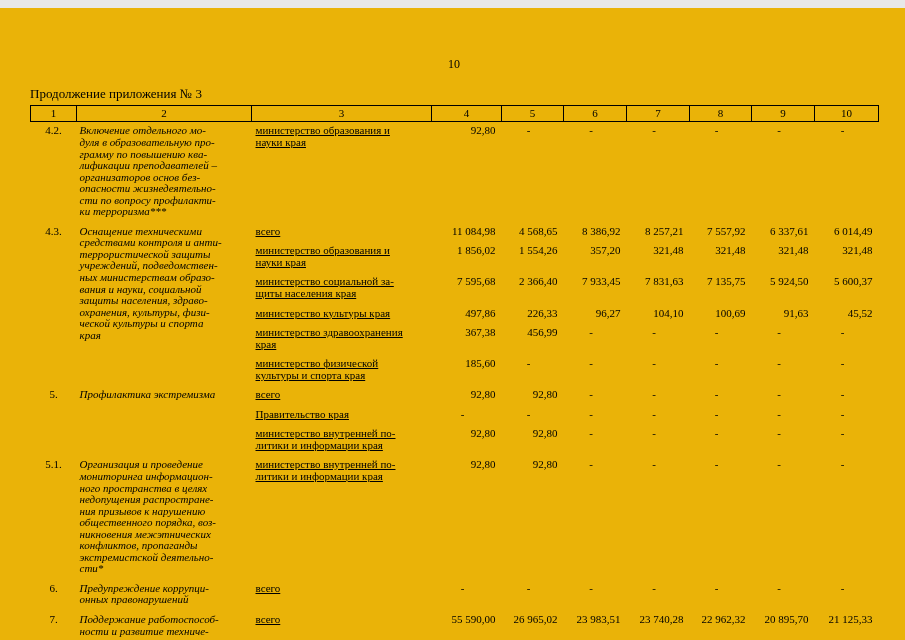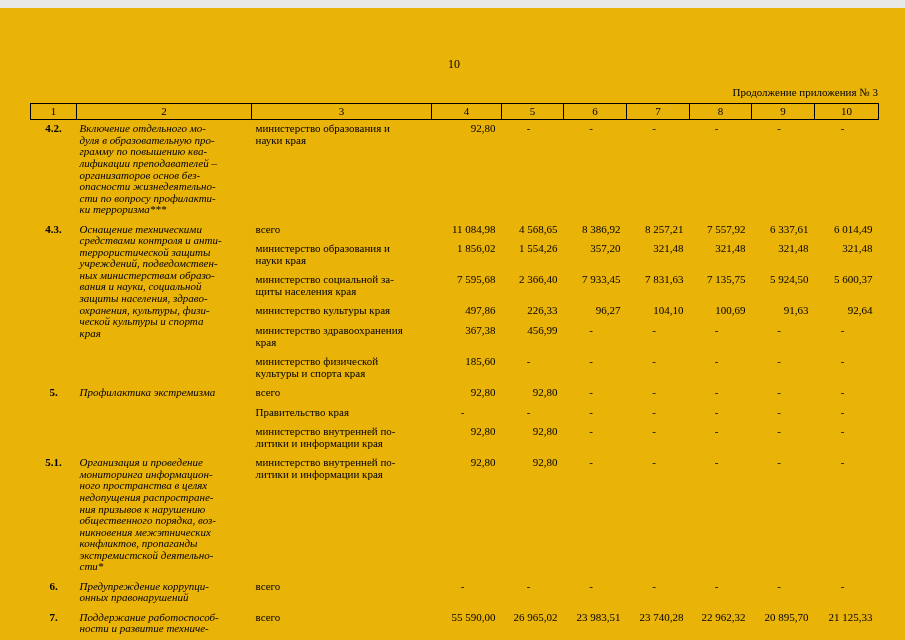--- a/index.html
+++ b/index.html
@@ -4,30 +4,30 @@
 <style>
   html,body { margin:0; padding:0; background:#e8e8e8; }
   .page {
     width:905px; height:640px; background:#eab308; margin:8px auto;
     box-sizing:border-box; padding:50px 27px 0 30px;
     font-family:"Liberation Serif", "DejaVu Serif", serif;
     font-size:11px; line-height:1.05; color:#000;
     position:relative; overflow:hidden;
   }
   .page-number { text-align:center; font-size:12px; margin-bottom:16px; }
-  .continuation { text-align:right; font-size:11px; margin-bottom:5px; }
+  .continuation { font-size:13px; margin-bottom:5px; }
   table.doc-table { width:848px; border-collapse:collapse; table-layout:fixed; }
   thead th {
     border:1px solid #000; font-weight:normal; text-align:center;
     font-size:11px; padding:1px 0; line-height:1.2;
   }
   tbody td { vertical-align:top; padding:3px 2px 5px 2px; }
-  td.num { text-align:center;font-weight:bold; }
+  td.num { text-align:center; }
   td.name { white-space:pre-line; padding-left:3px; padding-right:6px;font-style:italic; }
-  td.agency { white-space:pre-line; padding-left:4px; padding-right:4px; }
+  td.agency { white-space:pre-line; padding-left:4px; padding-right:4px;text-decoration:underline; }
   td.val { text-align:right; padding-right:6px; white-space:nowrap; }
   td.val.dash { text-align:center; padding-right:10px; }
 </style>
 </head>
 <body>
 
 <div class="page">
   <div class="page-number">10</div>
   <div class="continuation">Продолжение приложения № 3</div>
 
@@ -123,21 +123,21 @@
           <td class="val">5 600,37</td>
         </tr>
         <tr>
           <td class="agency">министерство культуры края</td>
           <td class="val">497,86</td>
           <td class="val">226,33</td>
           <td class="val">96,27</td>
           <td class="val">104,10</td>
           <td class="val">100,69</td>
           <td class="val">91,63</td>
-          <td class="val">92,64</td>
+          <td class="val">45,52</td>
         </tr>
         <tr>
           <td class="agency">министерство здравоохранения
 края</td>
           <td class="val">367,38</td>
           <td class="val">456,99</td>
           <td class="val dash">-</td>
           <td class="val dash">-</td>
           <td class="val dash">-</td>
           <td class="val dash">-</td>

